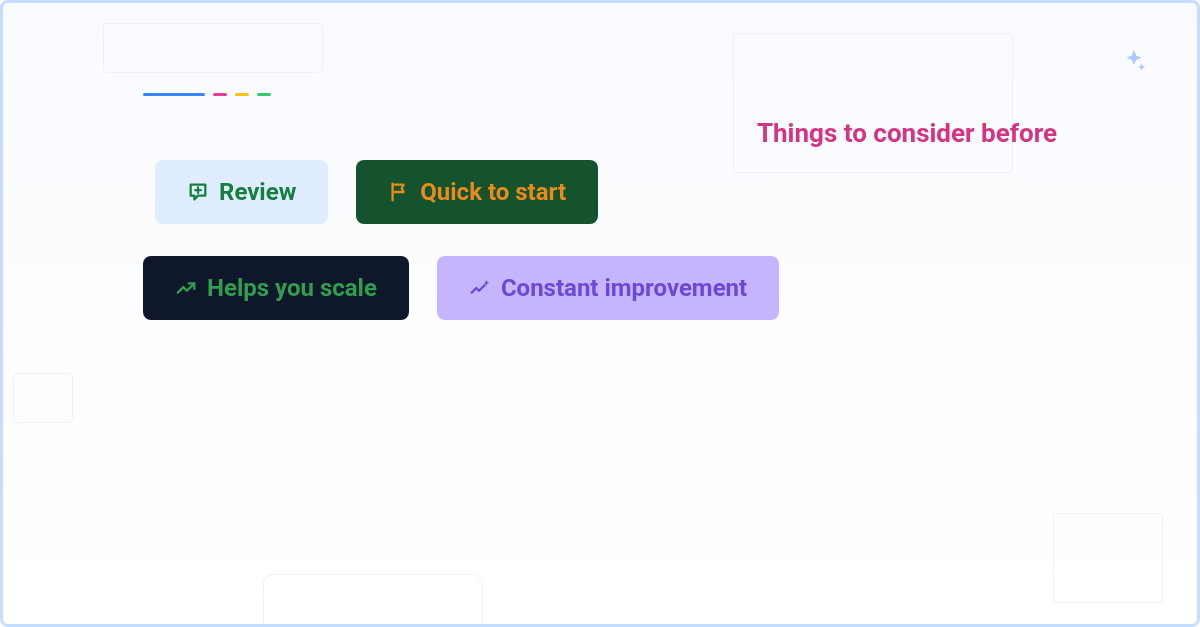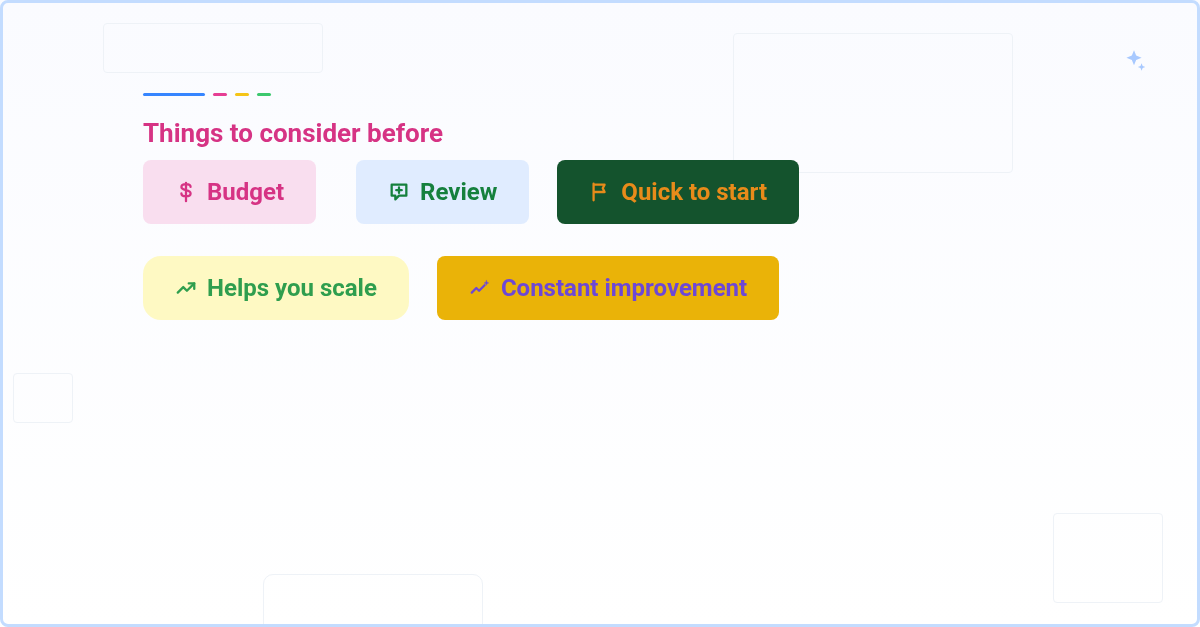--- a/index.html
+++ b/index.html
@@ -50,20 +50,21 @@
     }
     .al-blue { width: 62px; background: #3685ff; }
     .al-pink { width: 14px; background: #e63e94; }
     .al-yellow { width: 14px; background: #f5c518; }
     .al-green { width: 14px; background: #3cc86e; }
     .eyebrow {
       font-size: 26px;
       font-weight: 700;
       color: #d63384;
       margin-bottom: 12px;
+      text-align: right;
     }
     .headline {
       font-size: 46px;
       font-weight: 800;
       color: #11357e;
       letter-spacing: -0.5px;
       margin-bottom: 70px;
     }
     .chips-row {
       display: flex;
@@ -83,22 +84,22 @@
       white-space: nowrap;
     }
     .chip .icon {
       display: inline-flex;
       width: 22px;
       height: 22px;
     }
     .chip-budget { background: #f9deef; color: #d63384; }
     .chip-review { background: #e0ecff; color: #15803d; margin-left: 12px; }
     .chip-quick { background: #14532d; color: #e88b1a; }
-    .chip-scale { background: #fef9c3; color: #2f9e4e; border-radius: 18px; }
-    .chip-improve { background: #eab308; color: #6d48d6; }
+    .chip-scale { background: #0f172a; color: #2f9e4e; }
+    .chip-improve { background: #c4b5fd; color: #6d48d6; }
   </style>
 </head>
 <body>
 
 <div class="bg-shape bg-shape-1"></div>
 <div class="bg-shape bg-shape-2"></div>
 <div class="bg-shape bg-shape-3"></div>
 <div class="bg-shape bg-shape-4"></div>
 <div class="bg-shape bg-shape-5"></div>
 
@@ -113,28 +114,20 @@
   <div class="accent-lines">
     <span class="accent-line al-blue"></span>
     <span class="accent-line al-pink"></span>
     <span class="accent-line al-yellow"></span>
     <span class="accent-line al-green"></span>
   </div>
 
   <div class="eyebrow">Things to consider before</div>
 
   <div class="chips-row">
-    <div class="chip chip-budget">
-      <span class="icon">
-        <svg viewBox="0 0 24 24" fill="none" stroke="currentColor" stroke-width="2.5" stroke-linecap="round">
-            <path d="M12 2v20M17 6.5c0-2-2-3-5-3s-5 1.3-5 3c0 4.5 10 2.5 10 7 0 1.7-2 3-5 3s-5-1-5-3"></path>
-          </svg>
-      </span>
-      <span>Budget</span>
-    </div>
     <div class="chip chip-review">
       <span class="icon">
         <svg viewBox="0 0 24 24" fill="none" stroke="currentColor" stroke-width="2.5" stroke-linejoin="round">
             <path d="M4 4h16v12H12l-4 4v-4H4V4z"></path>
             <path d="M12 7v6M9 10h6" stroke-linecap="round"></path>
           </svg>
       </span>
       <span>Review</span>
     </div>
     <div class="chip chip-quick">

